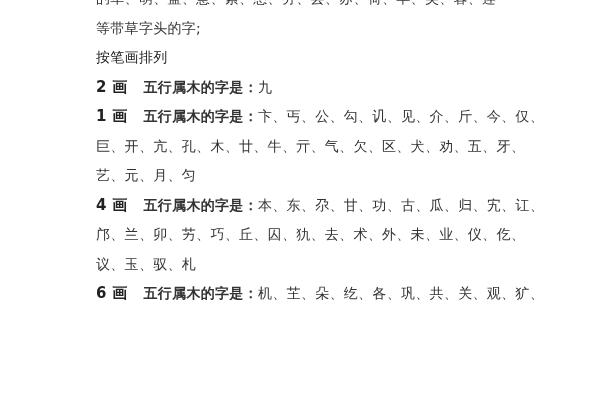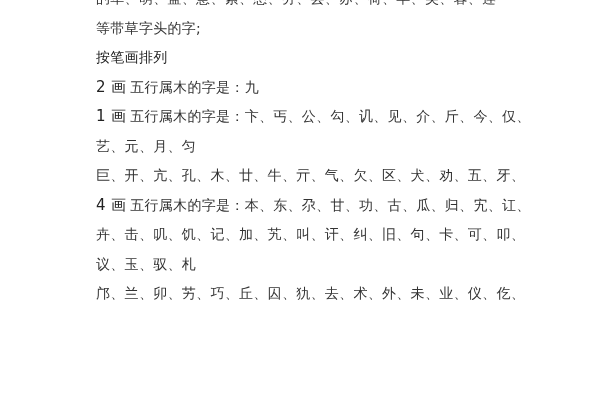--- a/index.html
+++ b/index.html
@@ -27,27 +27,27 @@
   }
   .line.first {
     margin-top: -16px;
   }
   .heading {
     font-weight: 400;
     font-size: 14px;
     color: #222222;
   }
   .strokes {
-    font-weight: 400;
+    font-weight: 700;
     font-size: 15px;
     color: #222222;
-    margin-right: 4px;
+    margin-right: 16px;
   }
   .label {
-    font-weight: 400;
+    font-weight: 700;
   }
   .chars {
     font-weight: 400;
   }
 </style>
 </head>
 <body>
 
 <div class="doc">
 
@@ -63,33 +63,33 @@
 
   <div class="line">
     <span class="strokes">2 画</span><span class="label">五行属木的字是：</span><span class="chars">九</span>
   </div>
 
 
   <div class="line">
     <span class="strokes">1 画</span><span class="label">五行属木的字是：</span><span class="chars">卞、丐、公、勾、讥、见、介、斤、今、仅、</span>
   </div>
   <div class="line">
-    <span class="chars">艺、元、月、匀</span>
+    <span class="chars">巨、开、亢、孔、木、廿、牛、亓、气、欠、区、犬、劝、五、牙、</span>
   </div>
   <div class="line">
-    <span class="chars">巨、开、亢、孔、木、廿、牛、亓、气、欠、区、犬、劝、五、牙、</span>
+    <span class="chars">艺、元、月、匀</span>
   </div>
 
   <div class="line">
     <span class="strokes">4 画</span><span class="label">五行属木的字是：</span><span class="chars">本、东、尕、甘、功、古、瓜、归、宄、讧、</span>
   </div>
   <div class="line">
-    <span class="chars">卉、击、叽、饥、记、加、艽、叫、讦、纠、旧、句、卡、可、叩、</span>
+    <span class="chars">邝、兰、卯、艻、巧、丘、囚、犰、去、术、外、未、业、仪、仡、</span>
   </div>
   <div class="line">
     <span class="chars">议、玉、驭、札</span>
   </div>
+
   <div class="line">
-    <span class="chars">邝、兰、卯、艻、巧、丘、囚、犰、去、术、外、未、业、仪、仡、</span>
+    <span class="strokes">6 画</span><span class="label">五行属木的字是：</span><span class="chars">机、芏、朵、纥、各、巩、共、关、观、犷、</span>
   </div>
-
 
 </div>
 
 </body></html>

